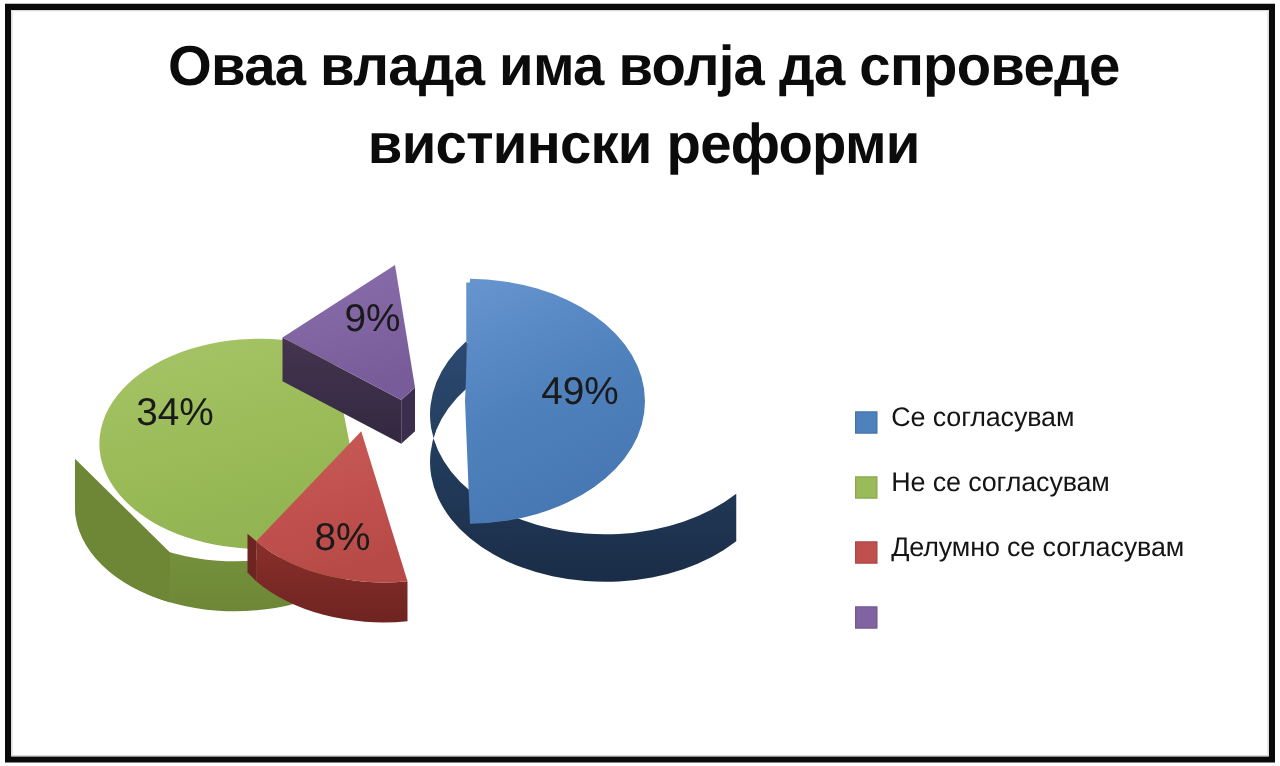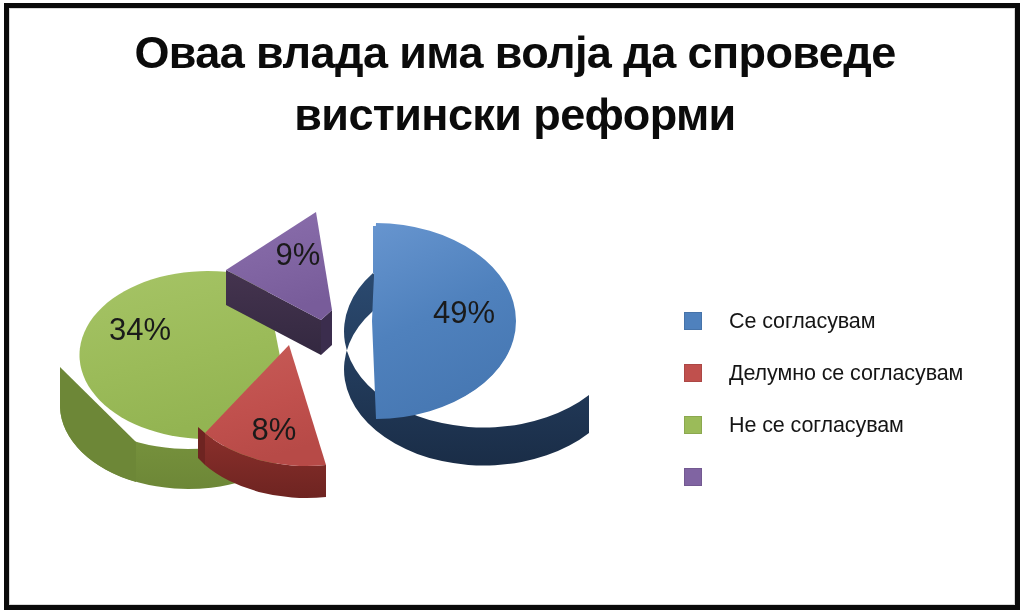--- a/index.html
+++ b/index.html
@@ -84,23 +84,22 @@
 
   
   #legend {
     position: absolute;
     left: 684px;
     top: 145px;
     width: 330px;
   }
   .legend-row {
     display: flex;
-    align-items: center;
+    align-items: flex-end;
     height: 52px;
-    gap: 16px;
   }
   .legend-swatch {
     width: 18px;
     height: 18px;
     flex: 0 0 18px;
     margin-right: 11px;
     border: 1px solid rgba(0,0,0,0.10);
     box-sizing: border-box;
   }
   .legend-label {
@@ -242,26 +241,26 @@
         <text class="slice-label" x="424" y="120">49%</text>
       </g>
     </svg>
 
     <div id="legend">
       <div class="legend-row">
         <span class="legend-swatch" style="background:#4f81bd"></span>
         <span class="legend-label">Се согласувам</span>
       </div>
       <div class="legend-row">
+        <span class="legend-swatch" style="background:#9bbb59"></span>
+        <span class="legend-label">Не се согласувам</span>
+      </div>
+      <div class="legend-row">
         <span class="legend-swatch" style="background:#c0504d"></span>
         <span class="legend-label">Делумно се согласувам</span>
       </div>
       <div class="legend-row">
-        <span class="legend-swatch" style="background:#9bbb59"></span>
-        <span class="legend-label">Не се согласувам</span>
-      </div>
-      <div class="legend-row">
         <span class="legend-swatch" style="background:#8064a2"></span>
       </div>
     </div>
 
   </div>
 </div>
 
 </body></html>

